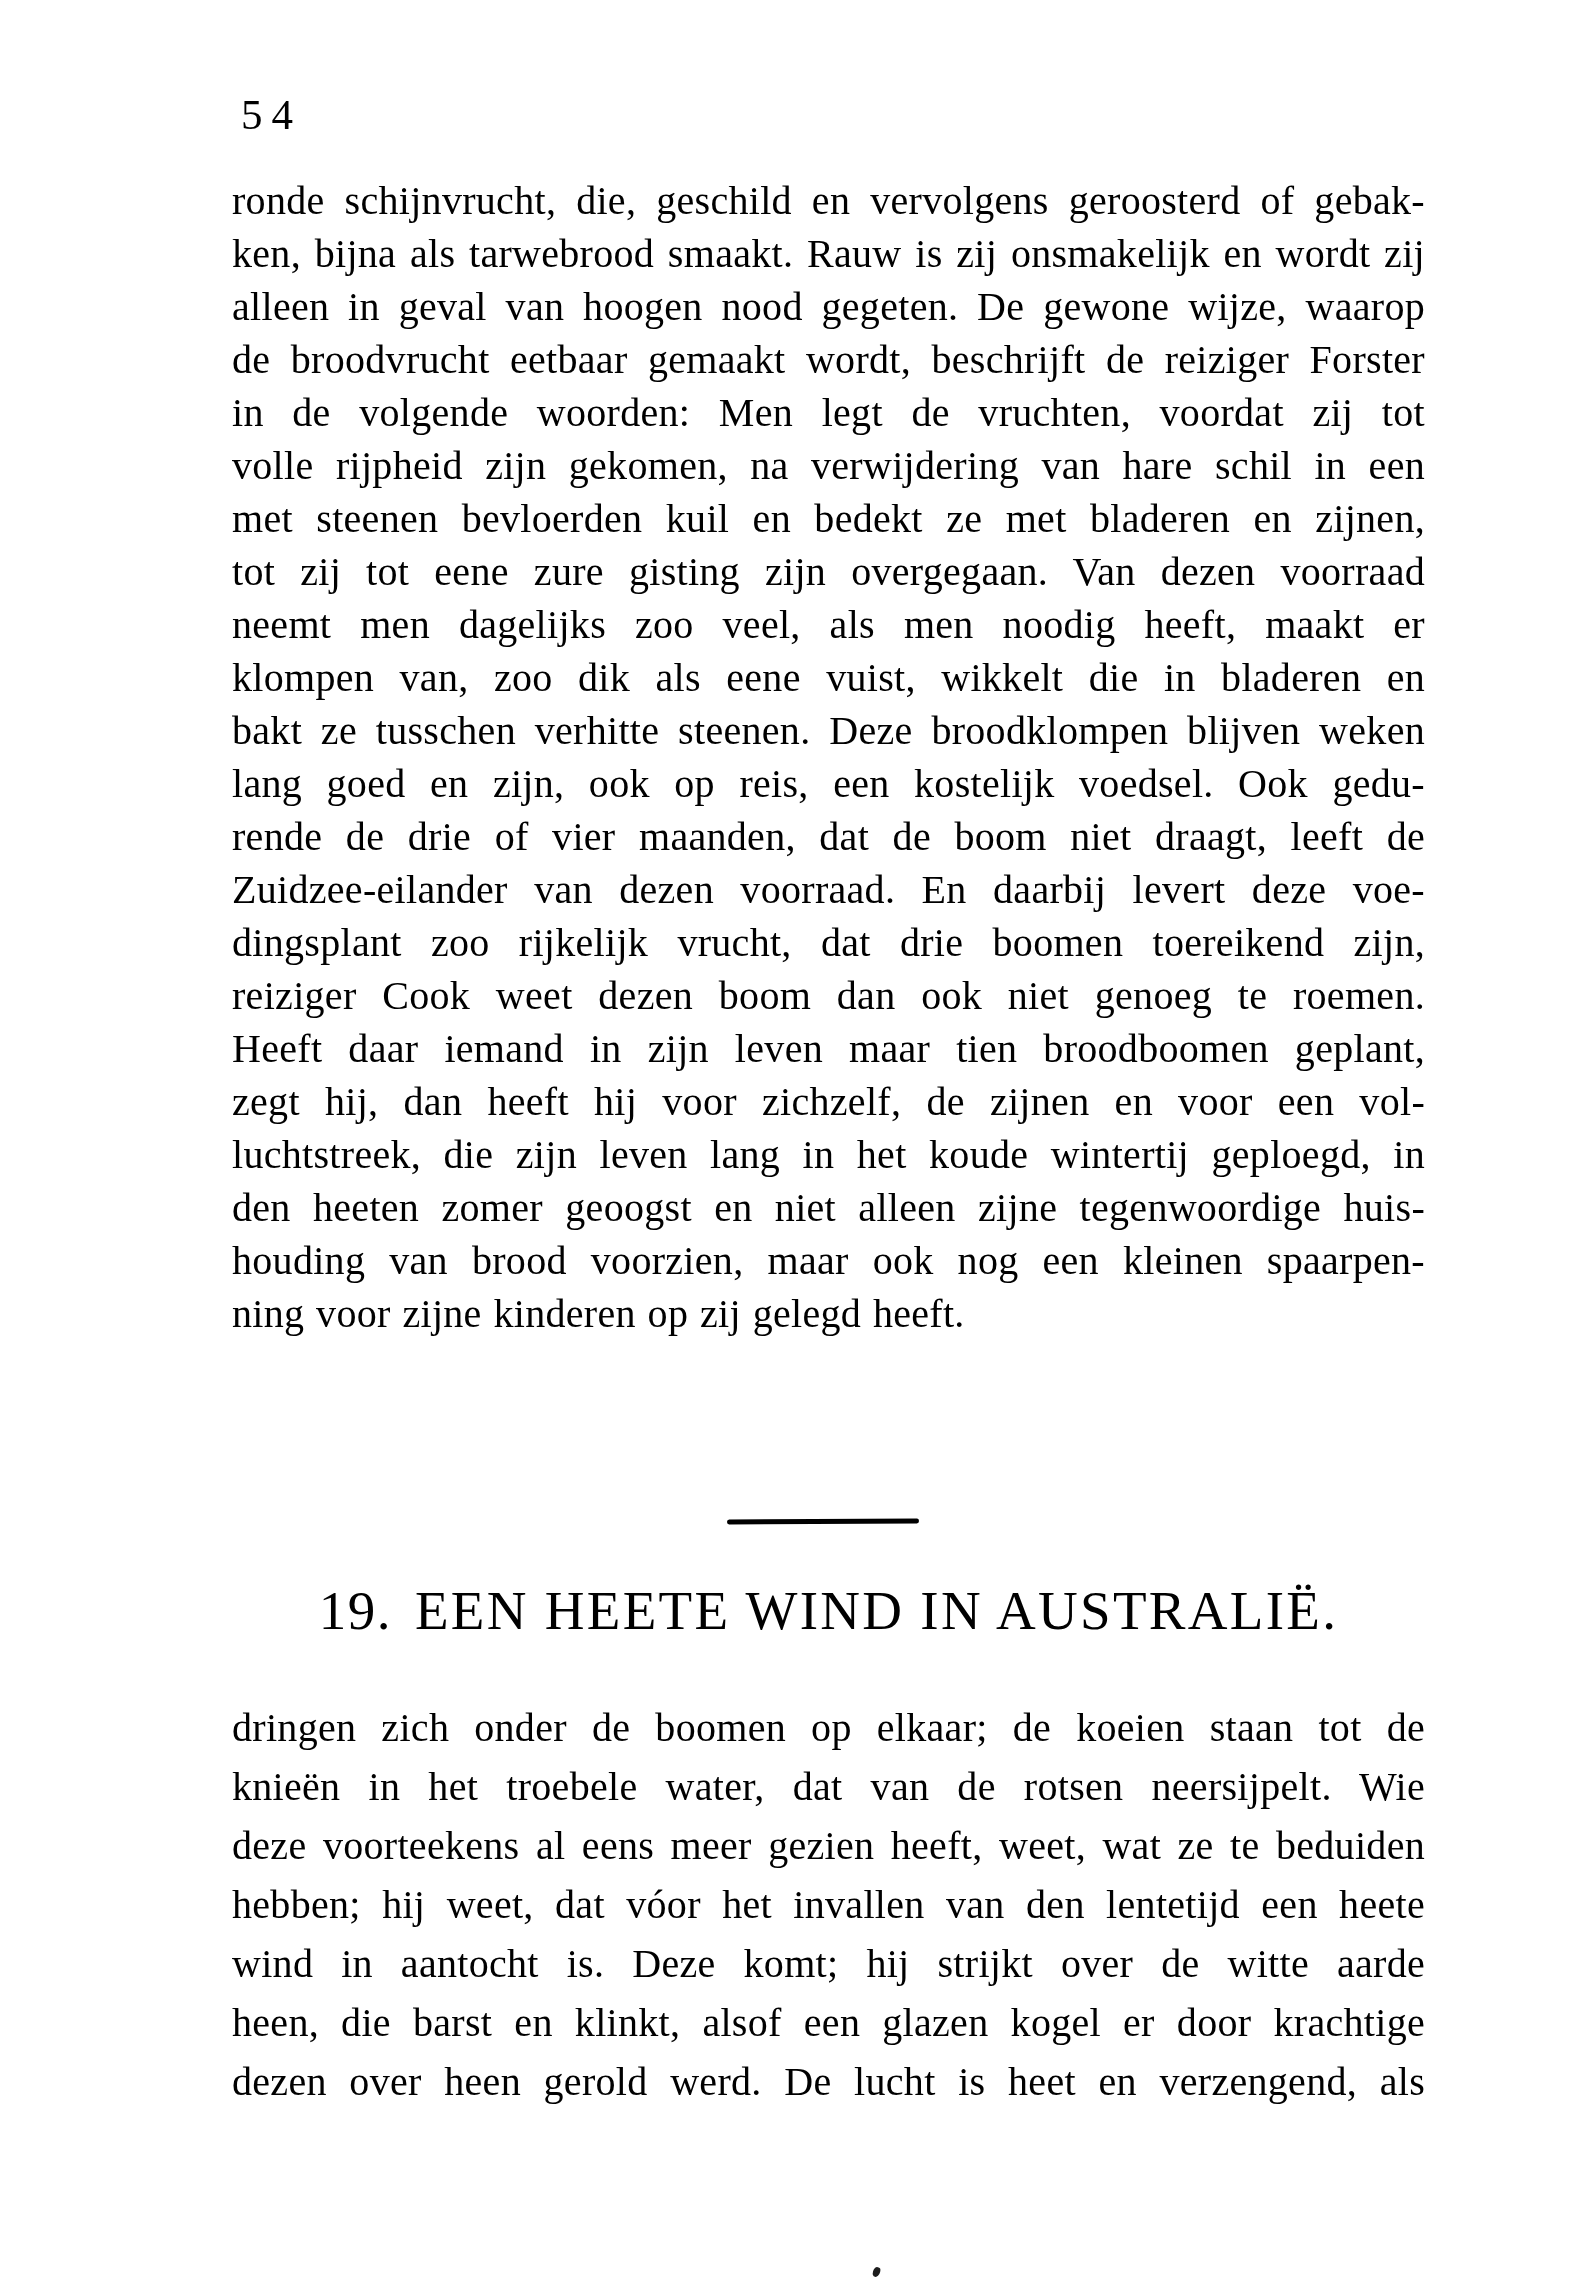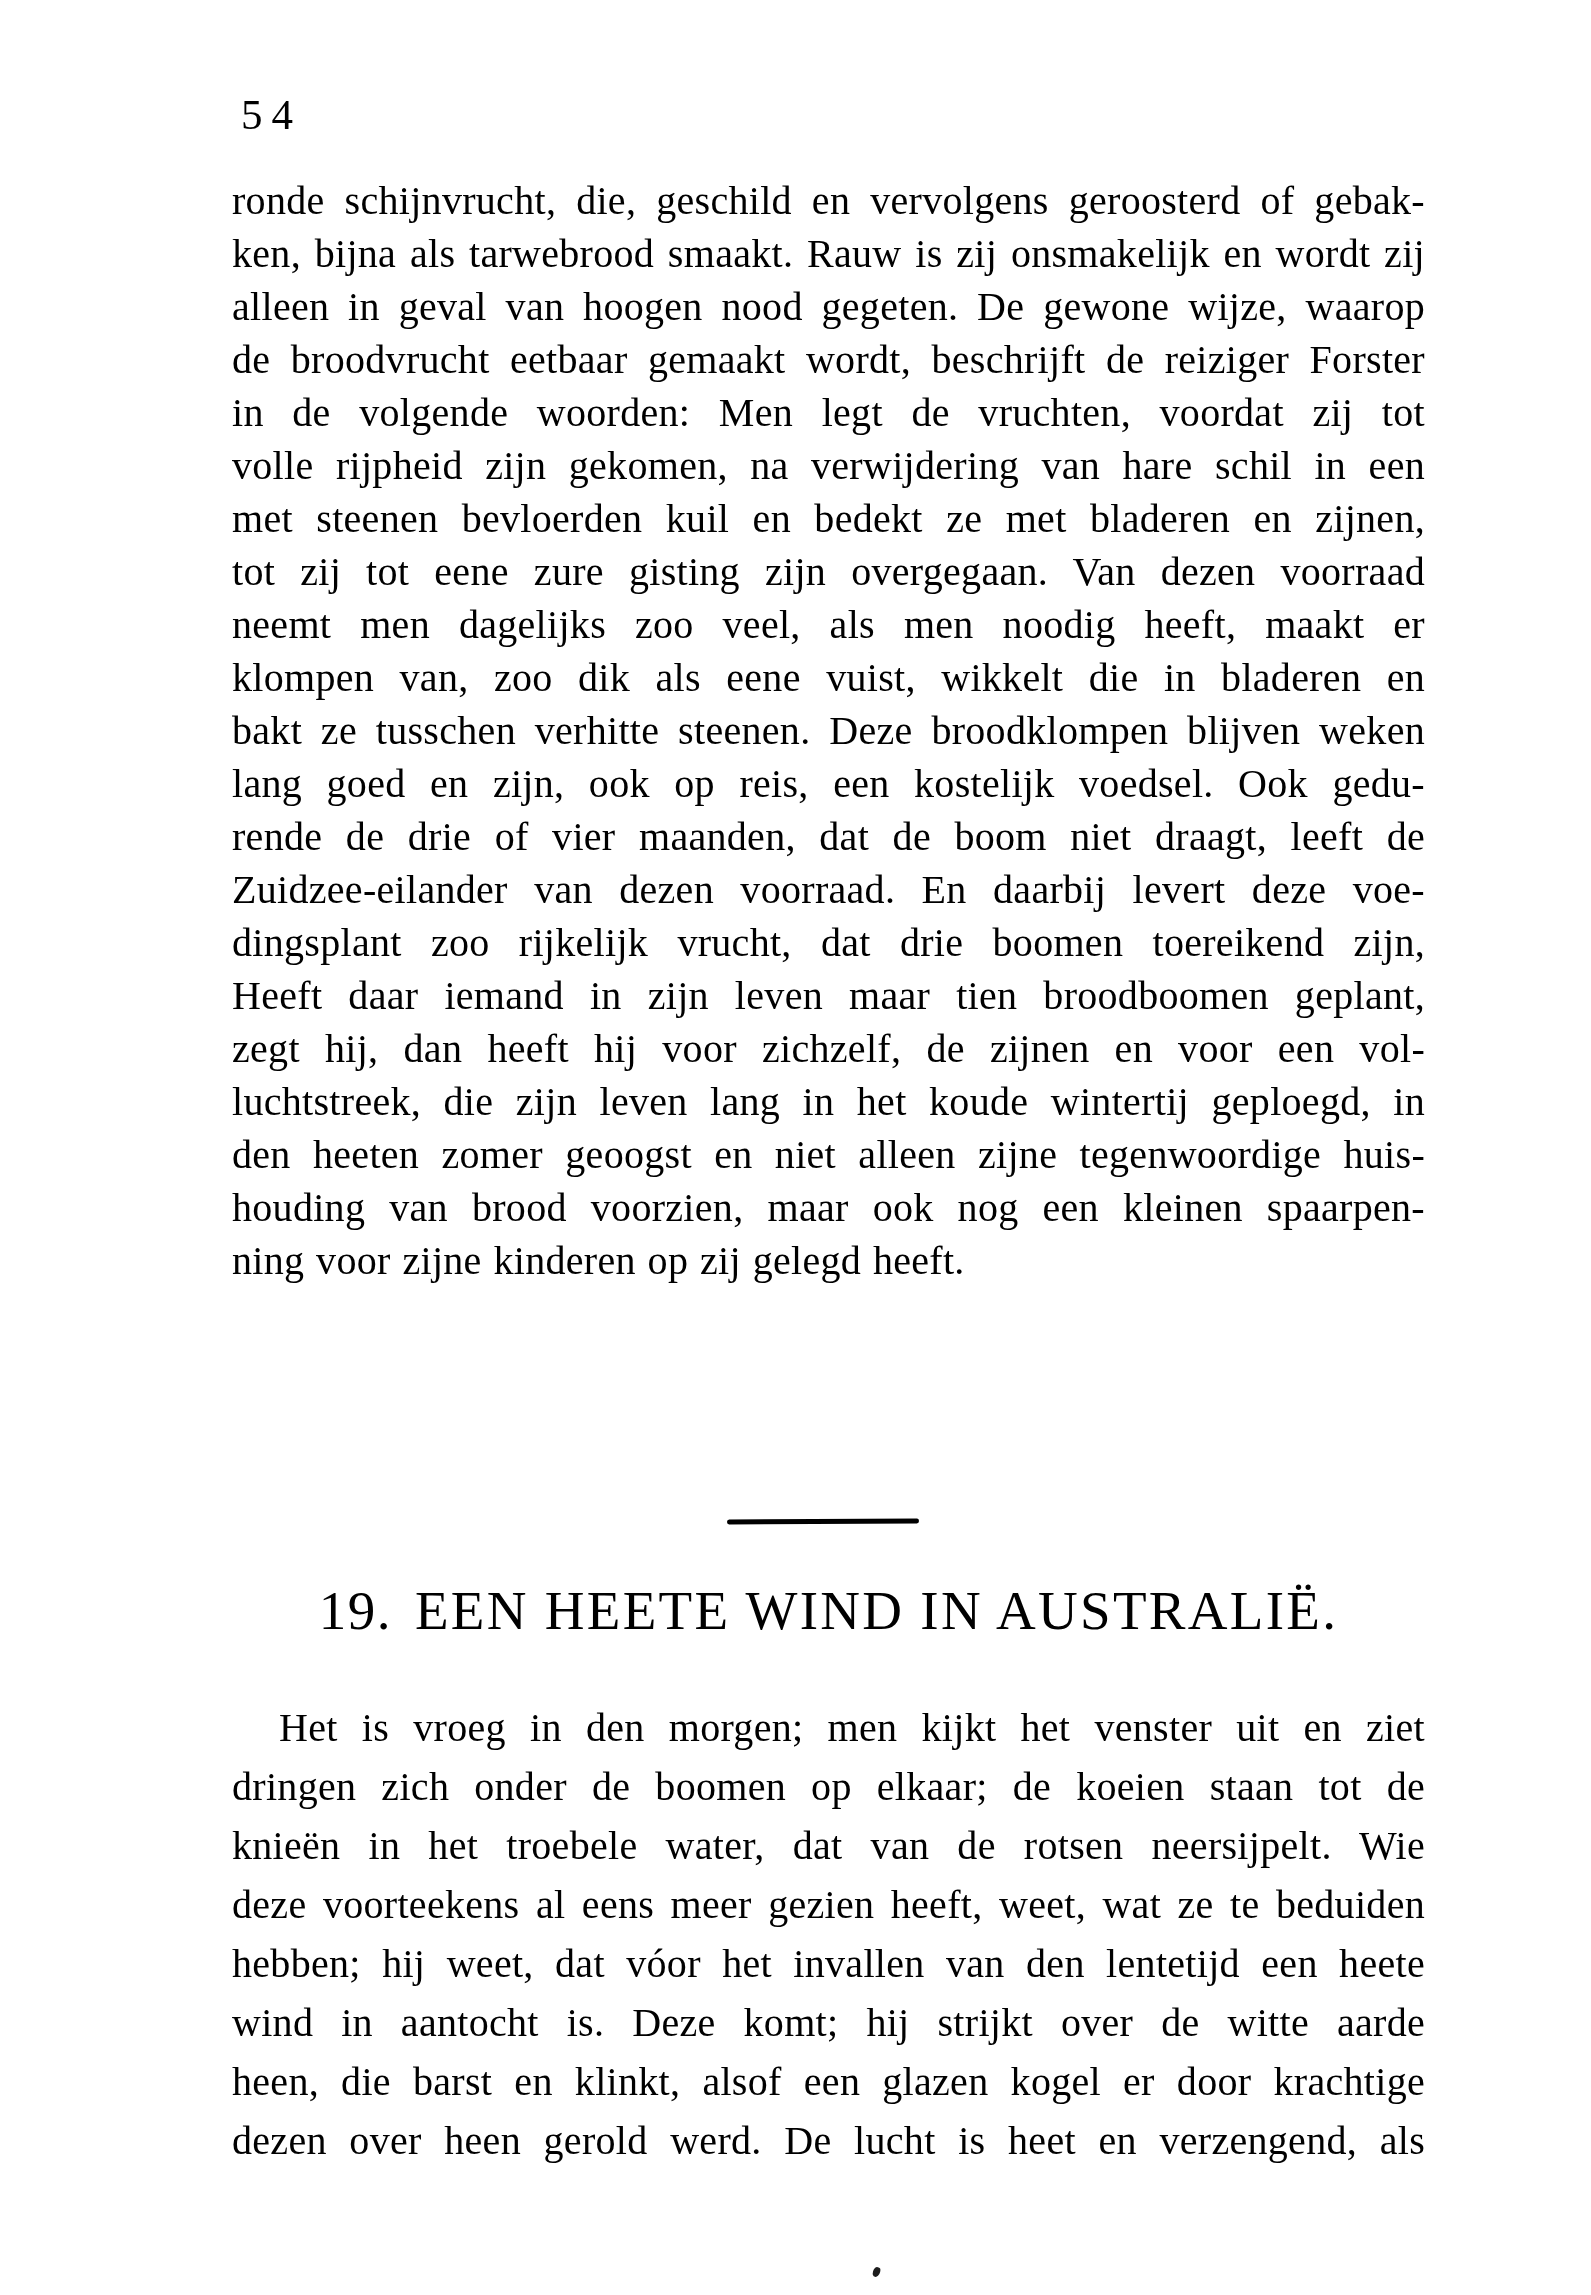--- a/index.html
+++ b/index.html
@@ -104,36 +104,36 @@
       <div class="line">volle rijpheid zijn gekomen, na verwijdering van hare schil in een</div>
       <div class="line">met steenen bevloerden kuil en bedekt ze met bladeren en zijnen,</div>
       <div class="line">tot zij tot eene zure gisting zijn overgegaan. Van dezen voorraad</div>
       <div class="line">neemt men dagelijks zoo veel, als men noodig heeft, maakt er</div>
       <div class="line">klompen van, zoo dik als eene vuist, wikkelt die in bladeren en</div>
       <div class="line">bakt ze tusschen verhitte steenen. Deze broodklompen blijven weken</div>
       <div class="line">lang goed en zijn, ook op reis, een kostelijk voedsel. Ook gedu-</div>
       <div class="line">rende de drie of vier maanden, dat de boom niet draagt, leeft de</div>
       <div class="line">Zuidzee-eilander van dezen voorraad. En daarbij levert deze voe-</div>
       <div class="line">dingsplant zoo rijkelijk vrucht, dat drie boomen toereikend zijn,</div>
+      <div class="line">reiziger Cook weet dezen boom dan ook niet genoeg te roemen.</div>
       <div class="line">Heeft daar iemand in zijn leven maar tien broodboomen geplant,</div>
       <div class="line">zegt hij, dan heeft hij voor zichzelf, de zijnen en voor een vol-</div>
       <div class="line">luchtstreek, die zijn leven lang in het koude wintertij geploegd, in</div>
       <div class="line">den heeten zomer geoogst en niet alleen zijne tegenwoordige huis-</div>
       <div class="line">houding van brood voorzien, maar ook nog een kleinen spaarpen-</div>
       <div class="line no-justify">ning voor zijne kinderen op zij gelegd heeft.</div>
     </div>
 
   <div class="divider"></div>
 
   <div class="heading">
     <span class="num">19.</span><span class="title">EEN HEETE WIND IN AUSTRALIË.</span>
   </div>
 
   <div class="para" id="para-hotwind">
-      <div class="line indent">Het is vroeg in den morgen; men kijkt het venster uit en ziet</div>
       <div class="line">dringen zich onder de boomen op elkaar; de koeien staan tot de</div>
       <div class="line">knieën in het troebele water, dat van de rotsen neersijpelt. Wie</div>
       <div class="line">deze voorteekens al eens meer gezien heeft, weet, wat ze te beduiden</div>
       <div class="line">hebben; hij weet, dat vóor het invallen van den lentetijd een heete</div>
       <div class="line">wind in aantocht is. Deze komt; hij strijkt over de witte aarde</div>
       <div class="line">heen, die barst en klinkt, alsof een glazen kogel er door krachtige</div>
       <div class="line">dezen over heen gerold werd. De lucht is heet en verzengend, als</div>
     </div>
 
   <div class="ink-speck"></div>

